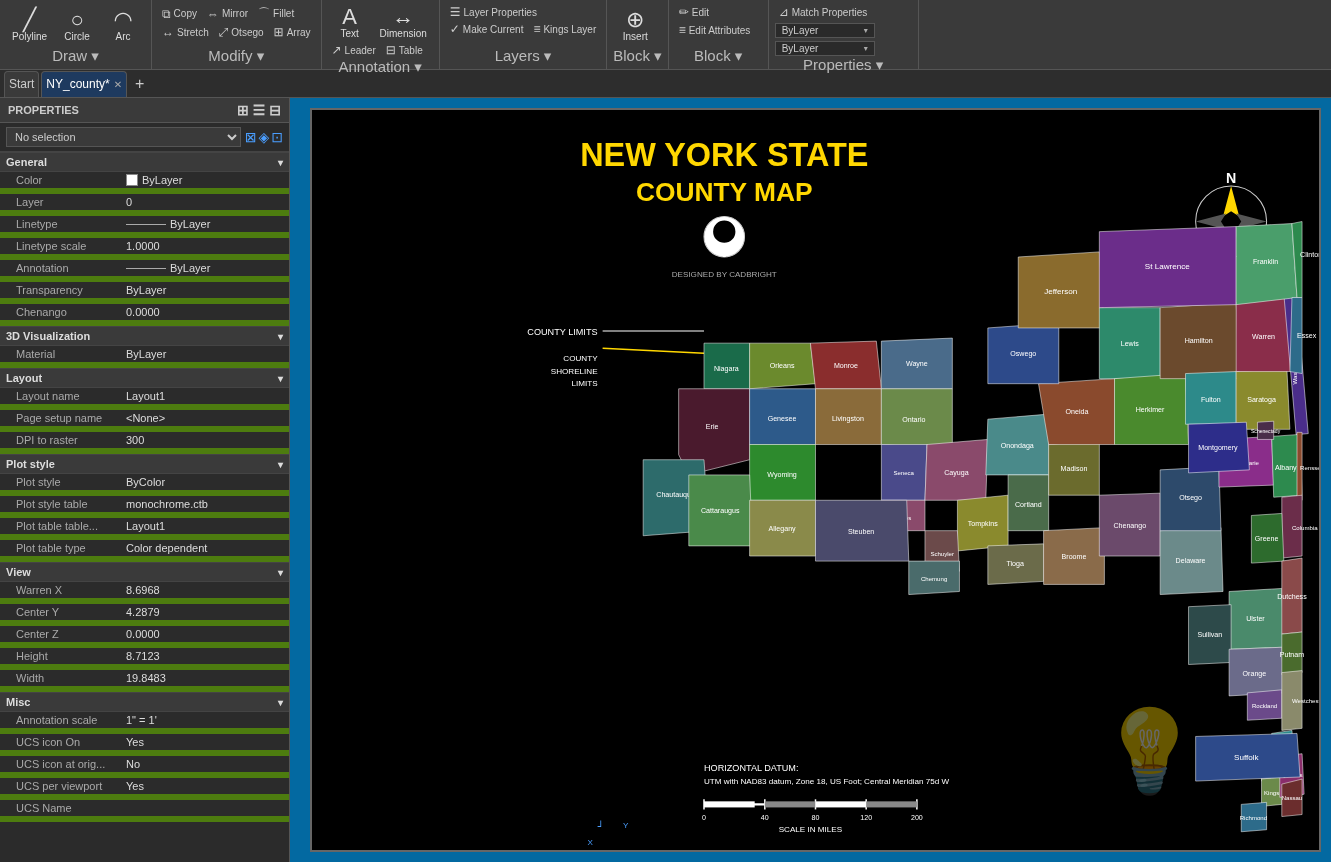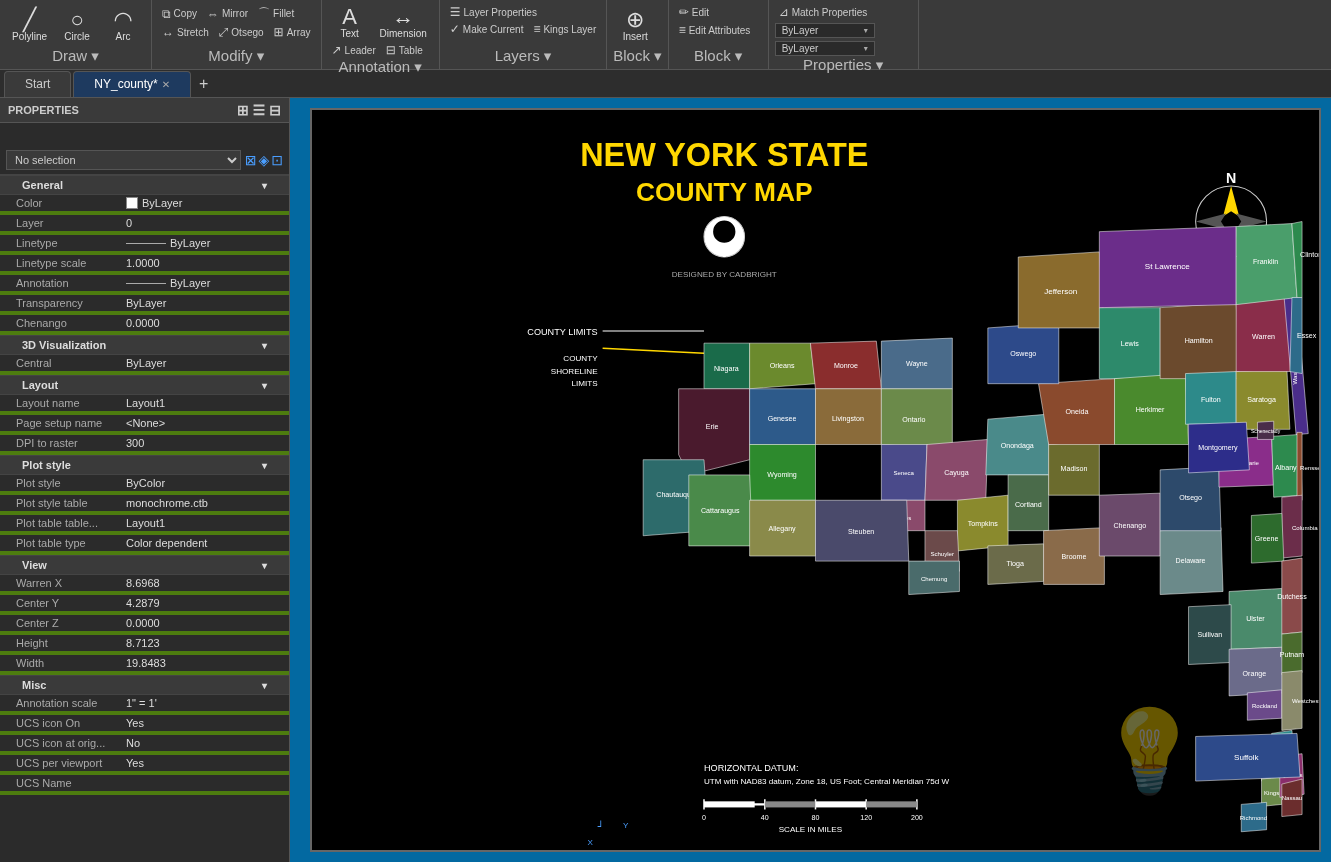--- a/index.html
+++ b/index.html
@@ -3,41 +3,41 @@
   <meta charset="utf-8">
   <style>
     * { margin: 0; padding: 0; box-sizing: border-box; }
     body { font-family: 'Segoe UI', Arial, sans-serif; font-size: 12px; background: #3c3c3c; color: #ccc; overflow: hidden; }
 
     
     .toolbar { background: #3a3a3a; border-bottom: 1px solid #555; display: flex; align-items: stretch; height: 70px; }
 
     
     .tabs-bar { background: #2d2d2d; display: flex; align-items: center; height: 28px; border-bottom: 1px solid #555; padding-left: 4px; gap: 2px; }
-    .tab { display: flex; align-items: center; gap: 4px; padding: 4px 20px; background: #3a3a3a; color: #ccc; border-radius: 4px 4px 0 0; border: 1px solid #555; border-bottom: none; font-size: 12px; cursor: pointer; height: 26px; }
+    .tab { display: flex; align-items: center; gap: 4px; padding: 4px 4px; background: #3a3a3a; color: #ccc; border-radius: 4px 4px 0 0; border: 1px solid #555; border-bottom: none; font-size: 12px; cursor: pointer; height: 26px; }
     .tab.active { background: #1e3a5f; color: #fff; }
     .tab-close { color: #aaa; font-size: 10px; cursor: pointer; }
     .tab-add { color: #ccc; font-size: 16px; cursor: pointer; padding: 0 6px; }
 
     
     .main { display: flex; height: calc(862px - 70px - 28px); }
 
     
     .properties-panel { width: 290px; background: #2b2b2b; border-right: 1px solid #555; overflow-y: auto; flex-shrink: 0; }
     .panel-title { background: #3a3a3a; padding: 4px 8px; font-size: 11px; font-weight: bold; color: #ccc; border-bottom: 1px solid #555; display: flex; align-items: center; justify-content: space-between; }
     .panel-title-icons { display: flex; gap: 4px; }
     .panel-title-icon { font-size: 14px; cursor: pointer; }
-    .prop-selector { display: flex; align-items: center; gap: 4px; padding: 4px 6px; background: #2b2b2b; border-bottom: 1px solid #444; margin-top: 23px; }
+    .prop-selector { display: flex; align-items: center; gap: 4px; padding: 4px 6px; background: #2b2b2b; border-bottom: 1px solid #444; }
     .prop-selector select { flex: 1; background: #3a3a3a; color: #ccc; border: 1px solid #555; padding: 2px 4px; font-size: 11px; }
     .prop-selector-icons { display: flex; gap: 2px; }
     .prop-selector-icon { font-size: 14px; color: #4a9eff; cursor: pointer; }
 
-    .section-header { background: #3a3a3a; padding: 3px 22px; font-size: 11px; font-weight: bold; color: #ddd; border-bottom: 1px solid #444; border-top: 1px solid #444; display: flex; align-items: center; justify-content: space-between; cursor: pointer; }
+    .section-header { background: #3a3a3a; padding: 3px 6px; font-size: 11px; font-weight: bold; color: #ddd; border-bottom: 1px solid #444; border-top: 1px solid #444; display: flex; align-items: center; justify-content: space-between; cursor: pointer; }
     .section-header .arrow { font-size: 10px; }
-    .prop-row { display: flex; align-items: center; padding: 2px 8px 2px 16px; border-bottom: 4px solid #4d7c0f; min-height: 20px; }
+    .prop-row { display: flex; align-items: center; padding: 2px 8px 2px 16px; border-bottom: 6px solid #4d7c0f; min-height: 20px; }
     .prop-label { color: #aaa; font-size: 11px; width: 110px; flex-shrink: 0; }
     .prop-value { color: #ddd; font-size: 11px; display: flex; align-items: center; gap: 4px; }
     .color-swatch { width: 12px; height: 12px; background: white; border: 1px solid #888; display: inline-block; }
     .line-sample { display: inline-block; width: 40px; height: 1px; background: #aaa; vertical-align: middle; }
 
     
     .map-area { flex: 1; background: #0369a1; position: relative; overflow: hidden; }
     .map-canvas { position: absolute; top: 10px; left: 20px; right: 10px; bottom: 10px; background: #000; border: 2px solid #666; }
 
     
@@ -288,21 +288,21 @@
     <div class="prop-row">
       <span class="prop-label">Chenango</span>
       <span class="prop-value">0.0000</span>
     </div>
 
     <div class="section-header">
       <span>3D Visualization</span>
       <span class="arrow">▾</span>
     </div>
     <div class="prop-row">
-      <span class="prop-label">Central</span>
+      <span class="prop-label">Material</span>
       <span class="prop-value">ByLayer</span>
     </div>
 
     <div class="section-header">
       <span>Layout</span>
       <span class="arrow">▾</span>
     </div>
     <div class="prop-row">
       <span class="prop-label">Layout name</span>
       <span class="prop-value">Layout1</span>

